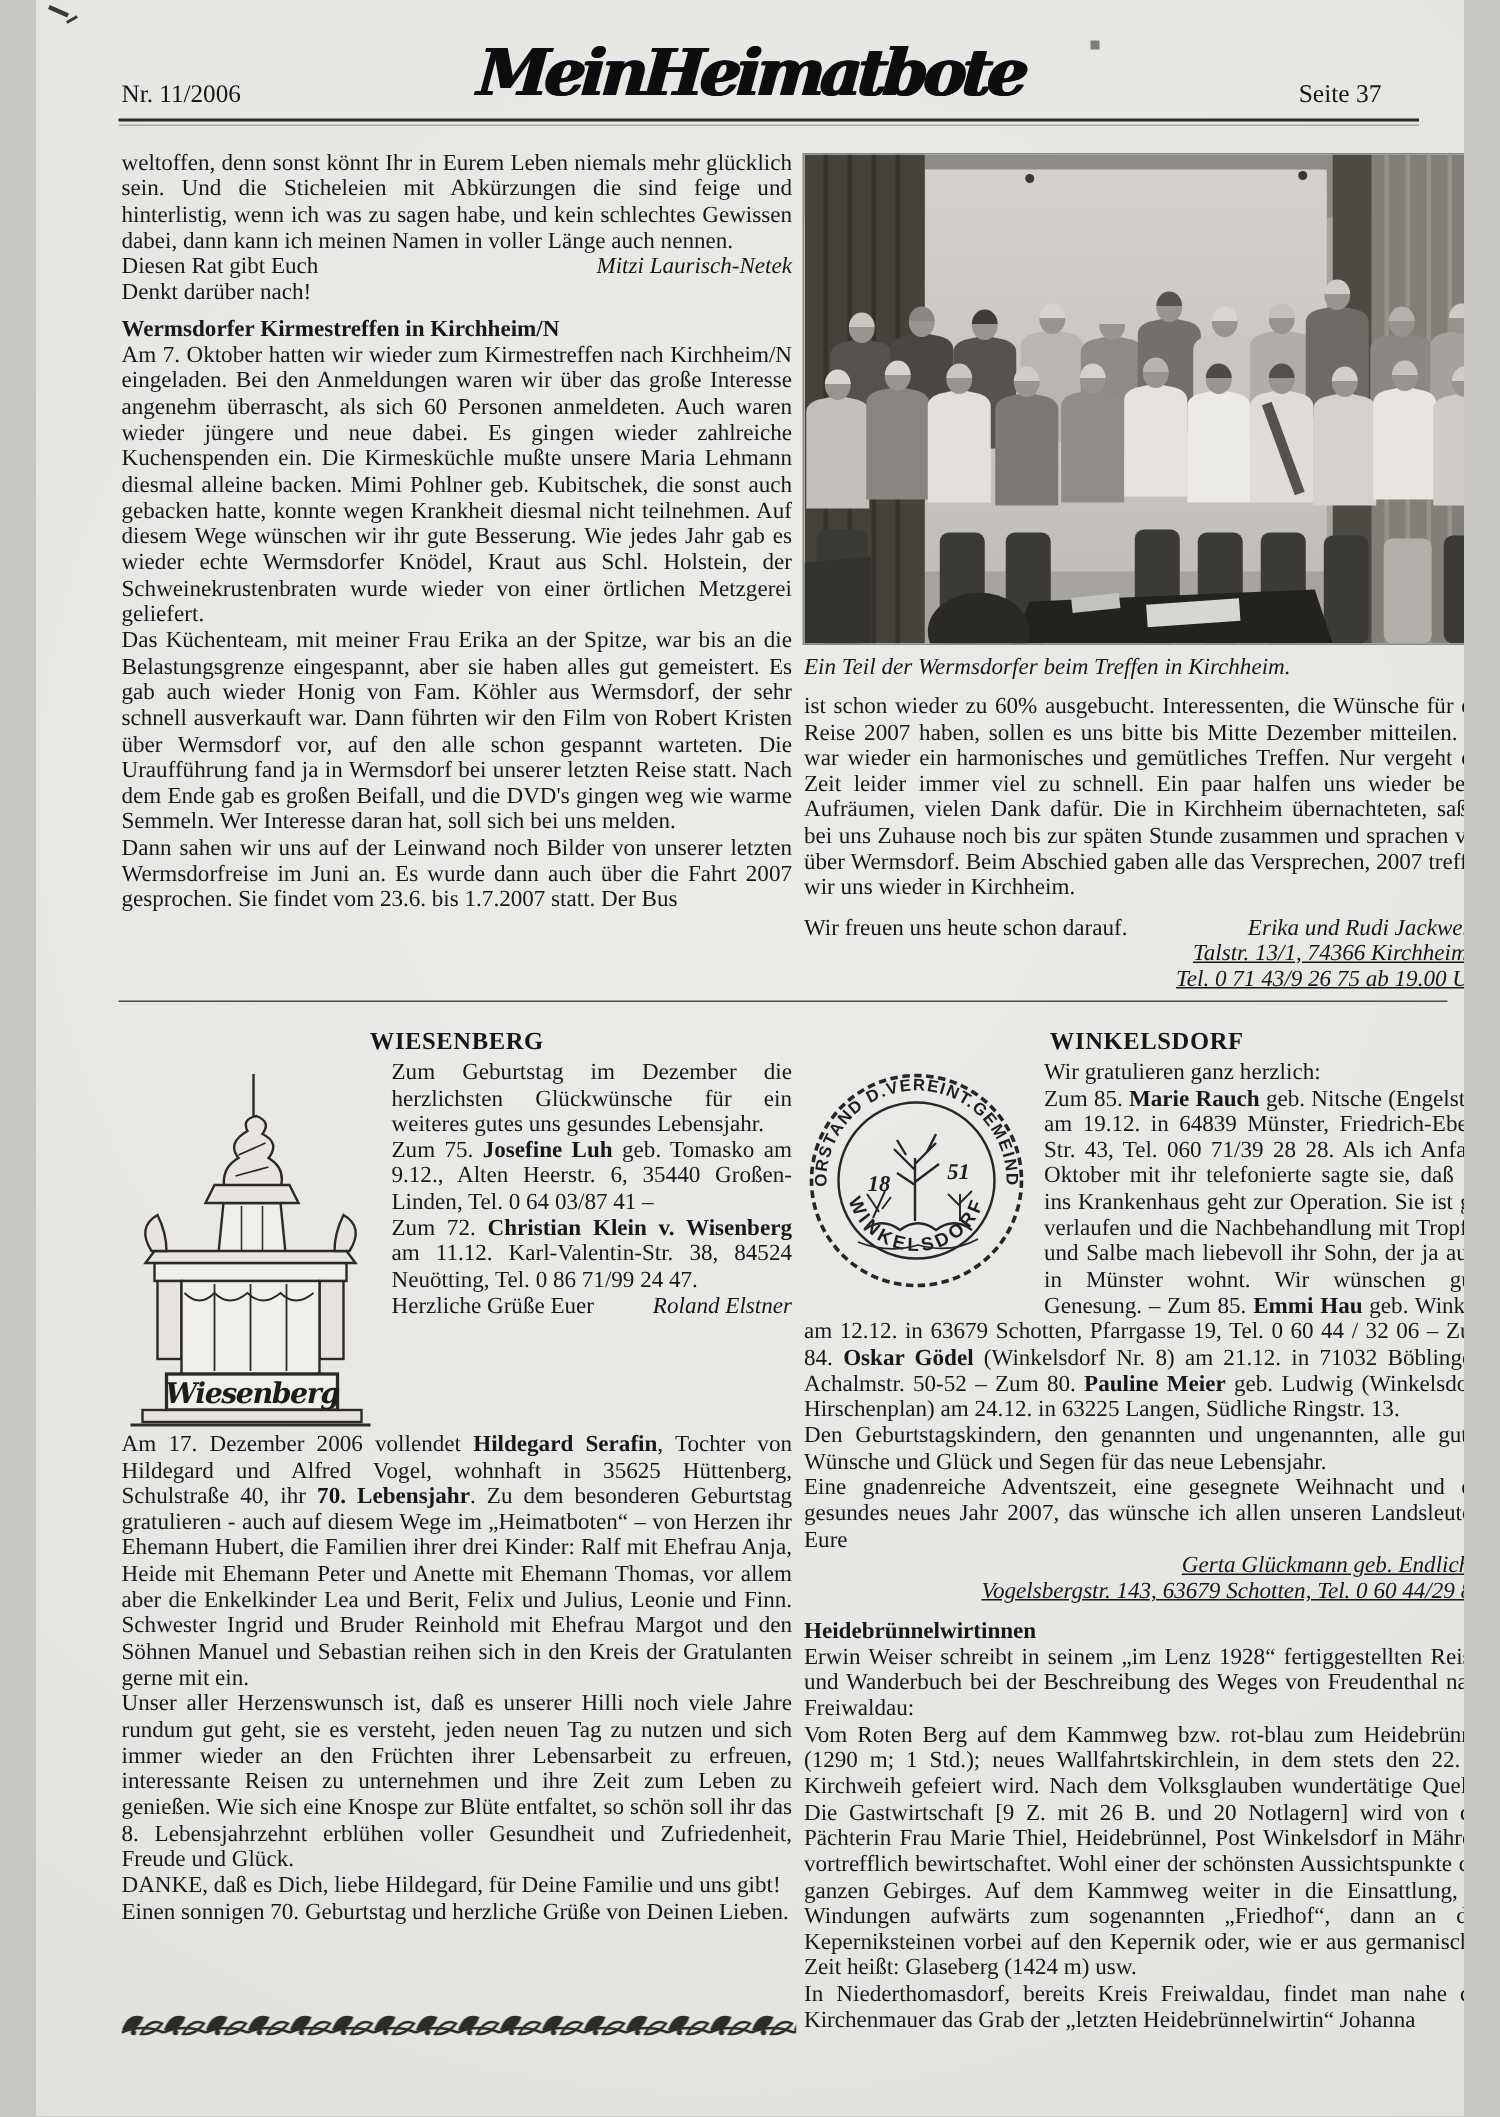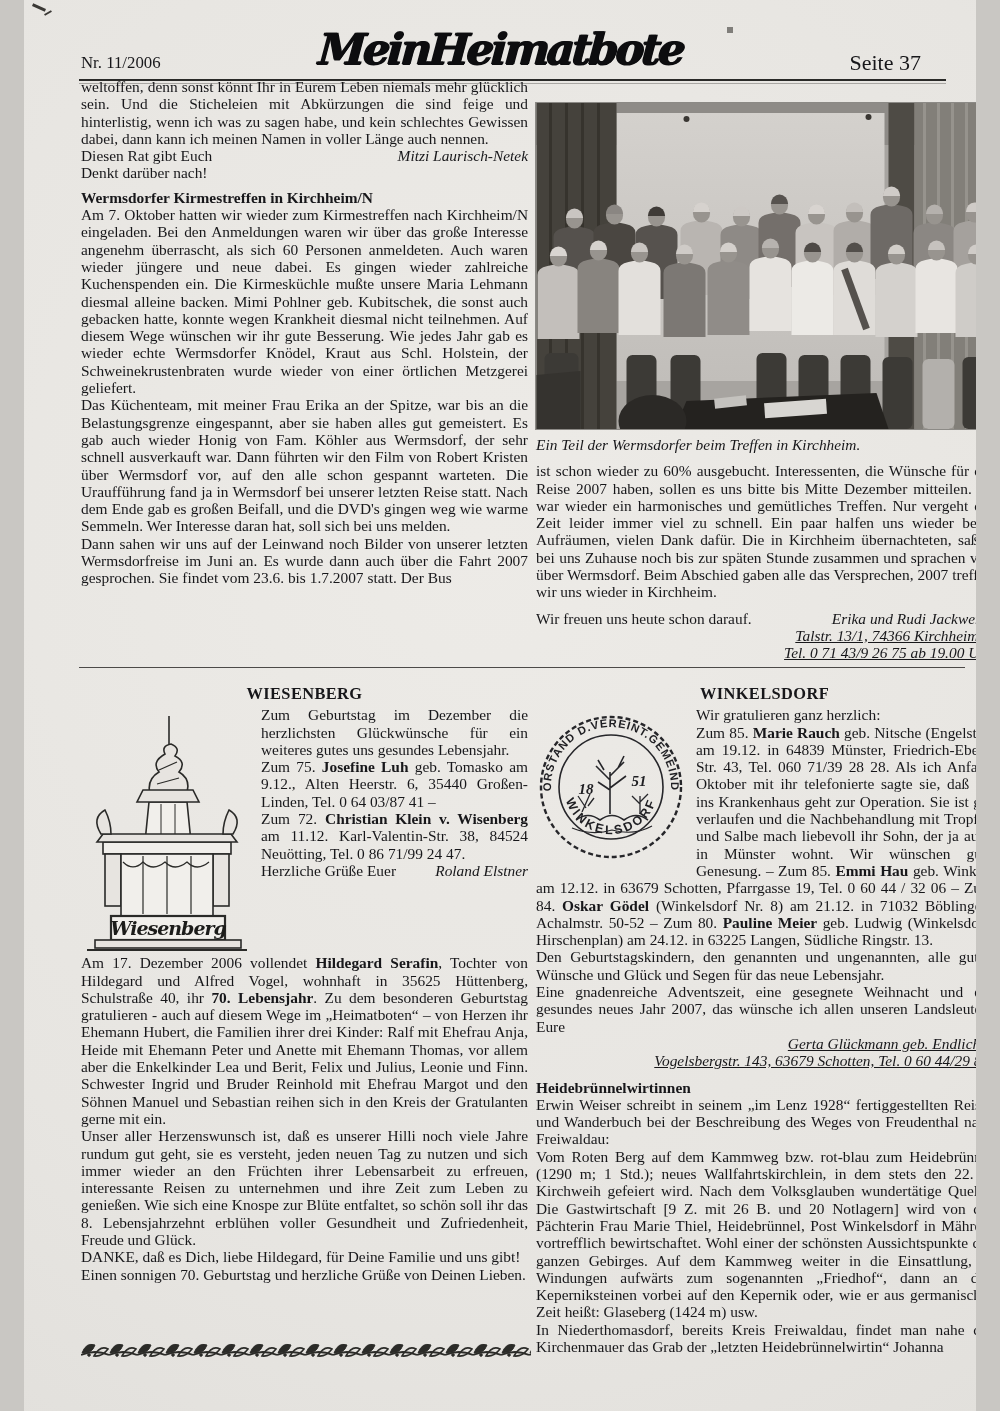--- a/index.html
+++ b/index.html
@@ -14,29 +14,29 @@
   .just{text-align:justify;}
   .it{font-style:italic;}
   .right{text-align:right;text-decoration:underline;}
   .split{display:flex;justify-content:space-between;gap:10px;}
   .sec-head{font-weight:bold;text-align:center;font-size:16.4px;letter-spacing:.4px;margin:1px 0 4px 0;}
   .sub-head{font-weight:bold;margin-top:9px;}
   p{margin:0;}
   .gap-top{margin-top:9px;}
   
   #issue{left:57px;top:54px;font-size:16.8px;}
-  #pageno{right:55px;top:54px;font-size:22px;}
+  #pageno{right:55px;top:54px;font-size:17px;}
   #masthead{left:0;right:0;top:26px;text-align:center;font-family:"DejaVu Serif",serif;
     font-weight:bold;font-style:italic;font-size:43px;line-height:46px;letter-spacing:-3px;
     color:#0d0d0f;transform:skewX(-4deg);
     text-shadow:1.6px 0 0 #0d0d0f,.8px .6px 0 #0d0d0f;}
   #head-rule{left:55px;right:30px;top:79px;border-top:2.2px solid #2a2a28;}
   #head-rule2{left:55px;right:30px;top:83px;border-top:1px solid #a9a7a3;}
   
-  #left-top{left:57px;top:78px;width:447px;}
+  #left-top{left:57px;top:100px;width:447px;}
   #right-top{left:512px;top:90px;width:457px;margin-top:13px;}
   #photo-wrap{width:457px;height:326px;outline:1px solid #8c8a86;}
   #photo-caption{margin-top:7px;font-style:italic;}
   #mid-rule{left:55px;top:667px;width:886px;border-top:1.6px solid #4c4a48;}
   #left-bottom{left:57px;top:684px;width:447px;}
   #right-bottom{left:512px;top:684px;width:457px;}
   #tower-wrap{float:left;width:172px;height:242px;margin:4px 8px 2px 0;}
   #seal-wrap{float:left;width:150px;height:154px;margin:4px 10px 2px 0;}
   .clear{clear:left;}
   #leaf-border{left:57px;top:1338px;width:450px;height:24px;}

